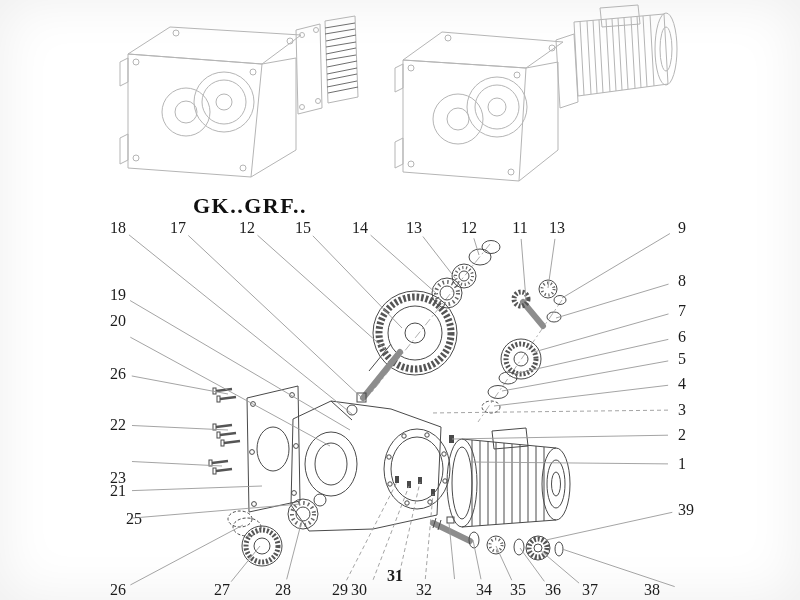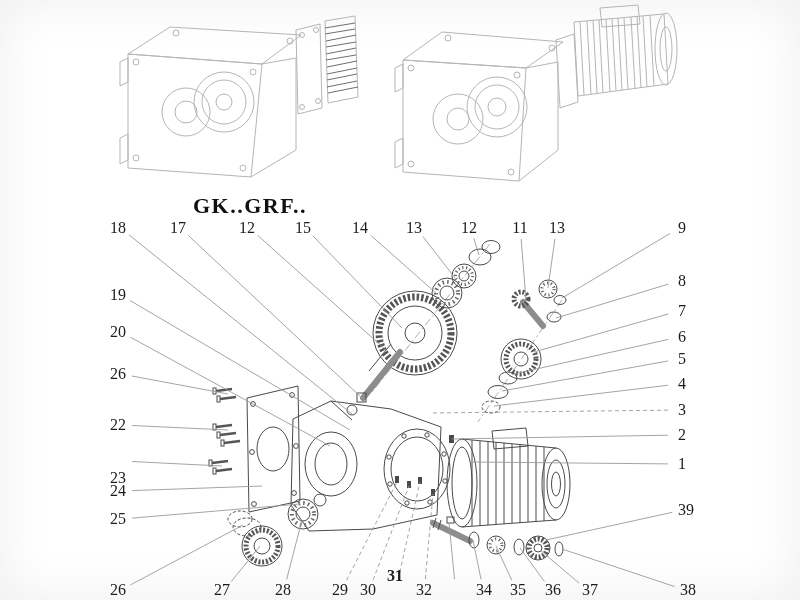--- a/index.html
+++ b/index.html
@@ -331,34 +331,34 @@
       <span class="callout" style="left: 682px; top: 281px;">8</span>
       <span class="callout" style="left: 682px; top: 311px;">7</span>
       <span class="callout" style="left: 682px; top: 337px;">6</span>
       <span class="callout" style="left: 682px; top: 359px;">5</span>
       <span class="callout" style="left: 682px; top: 384px;">4</span>
       <span class="callout" style="left: 682px; top: 410px;">3</span>
       <span class="callout" style="left: 682px; top: 435px;">2</span>
       <span class="callout" style="left: 682px; top: 464px;">1</span>
       <span class="callout" style="left: 686px; top: 510px;">39</span>
       <span class="callout" style="left: 118px; top: 295px;">19</span>
-      <span class="callout" style="left: 118px; top: 332px;">20</span>
+      <span class="callout" style="left: 118px; top: 321px;">20</span>
       <span class="callout" style="left: 118px; top: 374px;">26</span>
       <span class="callout" style="left: 118px; top: 425px;">22</span>
       <span class="callout" style="left: 118px; top: 478px;">23</span>
-      <span class="callout" style="left: 118px; top: 491px;">24</span>
-      <span class="callout" style="left: 118px; top: 519px;">25</span>
+      <span class="callout" style="left: 118px; top: 491px;">21</span>
+      <span class="callout" style="left: 134px; top: 519px;">25</span>
       <span class="callout" style="left: 118px; top: 590px;">26</span>
       <span class="callout" style="left: 222px; top: 590px;">27</span>
       <span class="callout" style="left: 283px; top: 590px;">28</span>
       <span class="callout" style="left: 340px; top: 590px;">29</span>
-      <span class="callout" style="left: 368px; top: 590px;">30</span>
+      <span class="callout" style="left: 359px; top: 590px;">30</span>
       <span class="callout" style="left: 395px; top: 576px; font-weight: bold;">31</span>
       <span class="callout" style="left: 424px; top: 590px;">32</span>
       <span class="callout" style="left: 456px; top: 614px;">33</span>
       <span class="callout" style="left: 484px; top: 590px;">34</span>
       <span class="callout" style="left: 518px; top: 590px;">35</span>
       <span class="callout" style="left: 553px; top: 590px;">36</span>
       <span class="callout" style="left: 590px; top: 590px;">37</span>
-      <span class="callout" style="left: 688px; top: 590px;">38</span>
+      <span class="callout" style="left: 652px; top: 590px;">38</span>
     </div>
 
 </div>
 
 </body></html>

